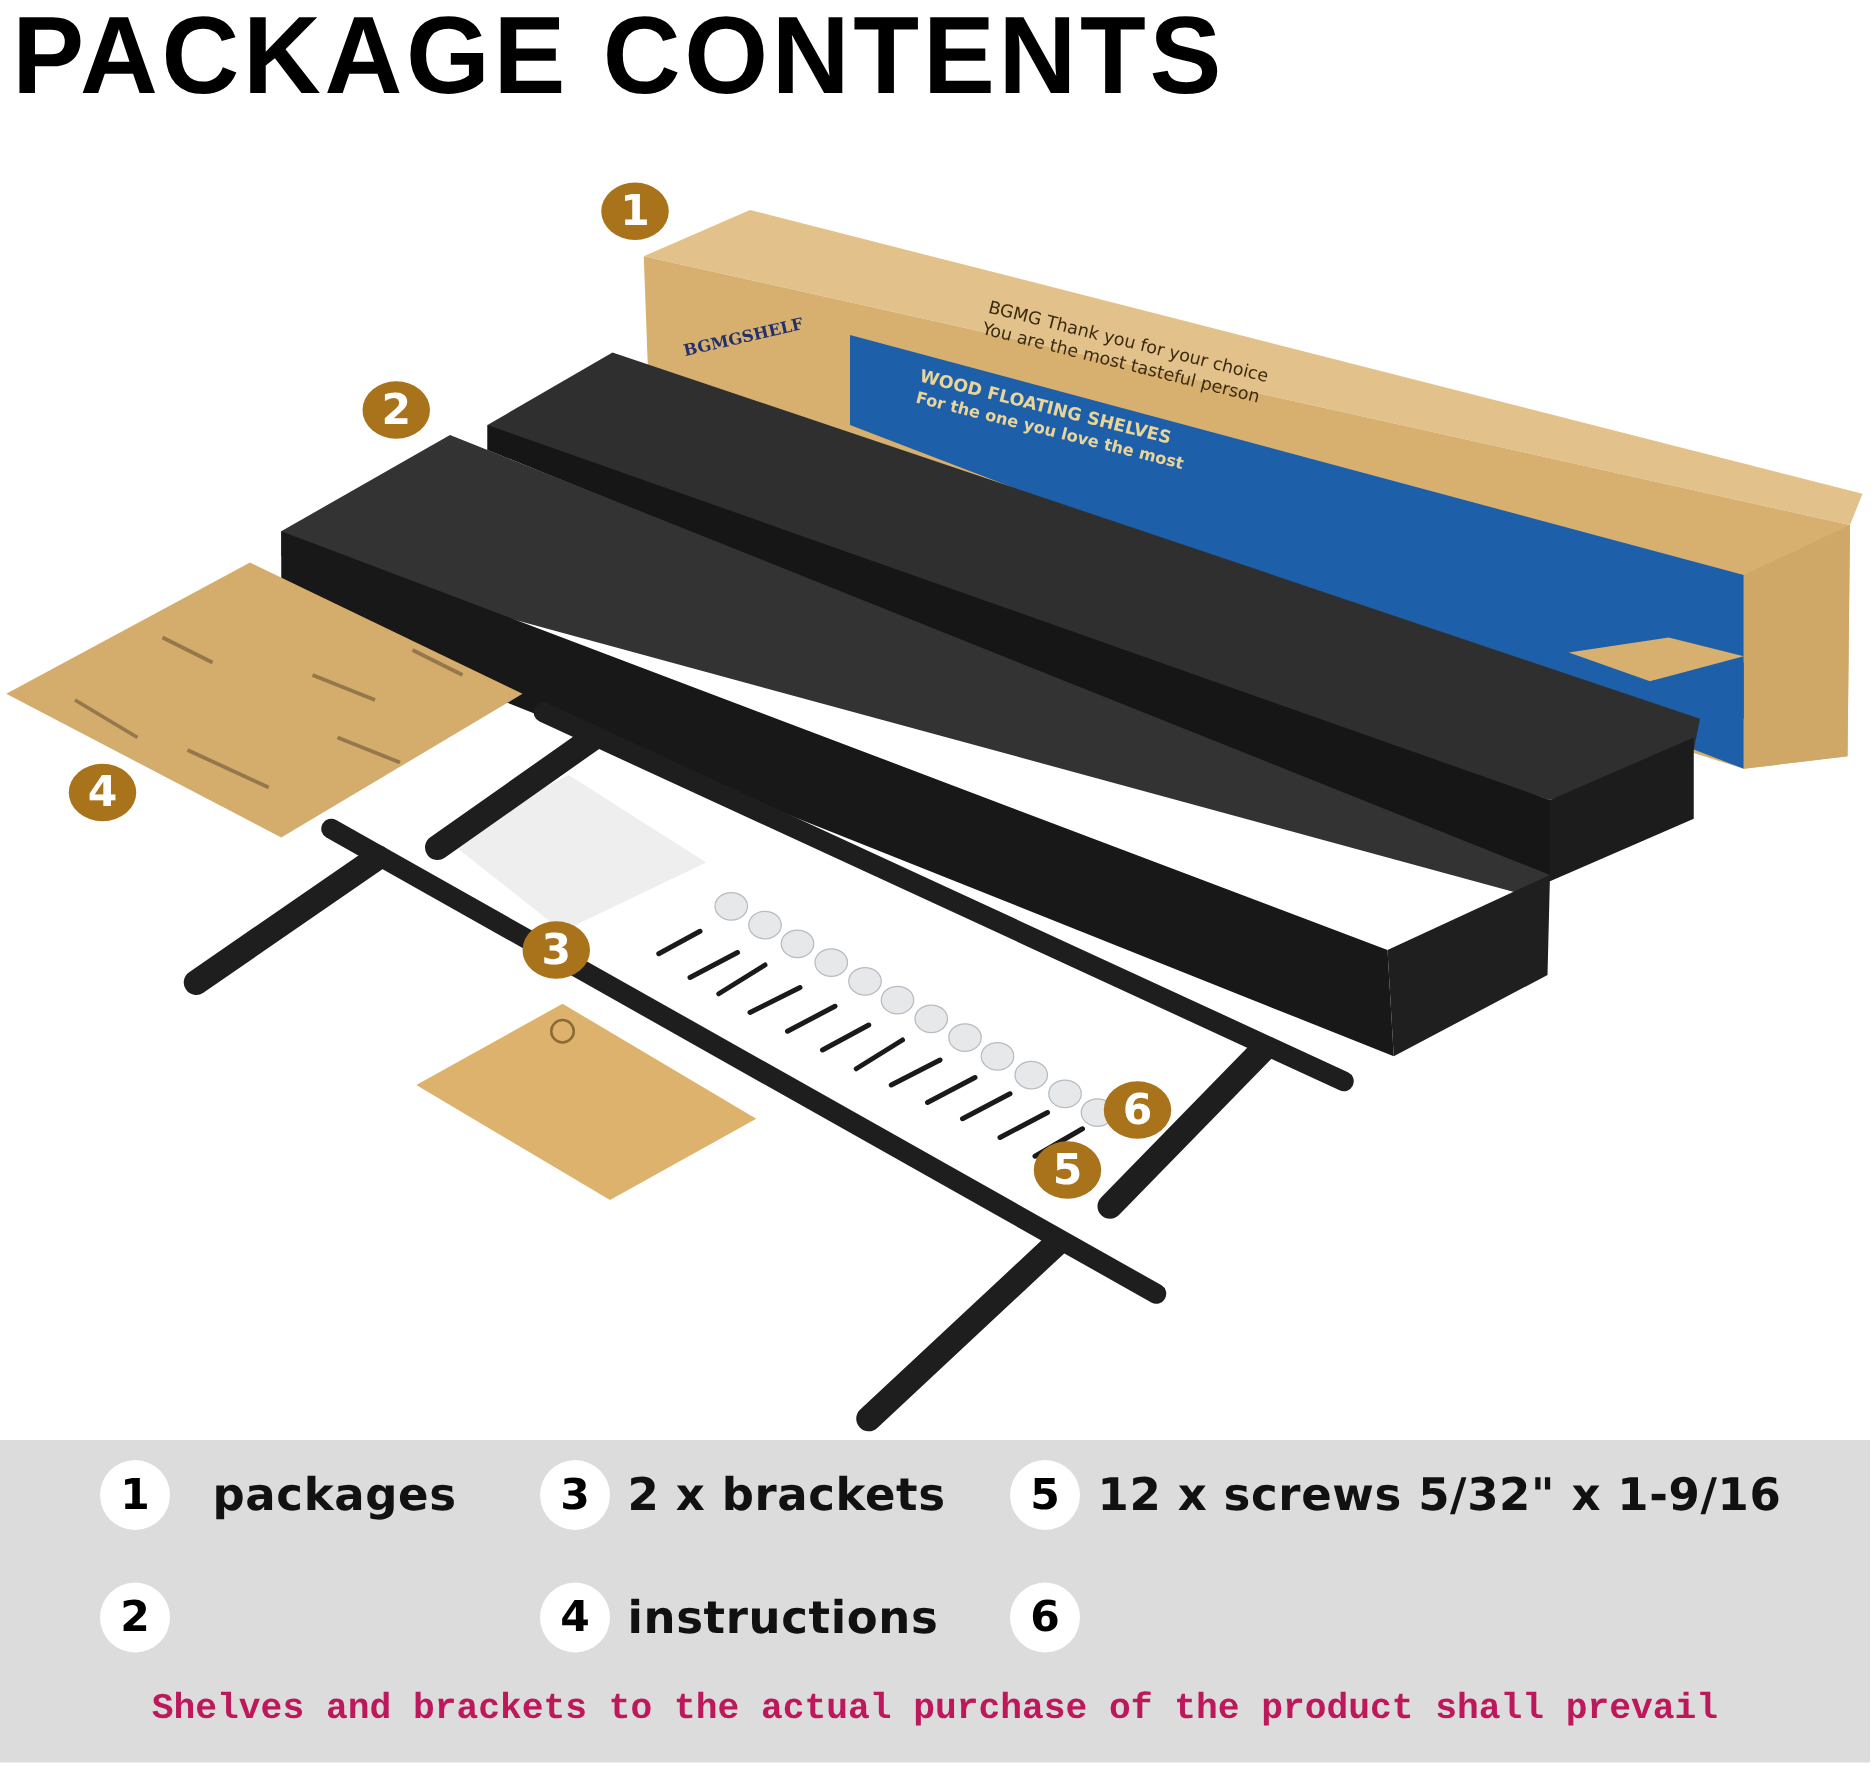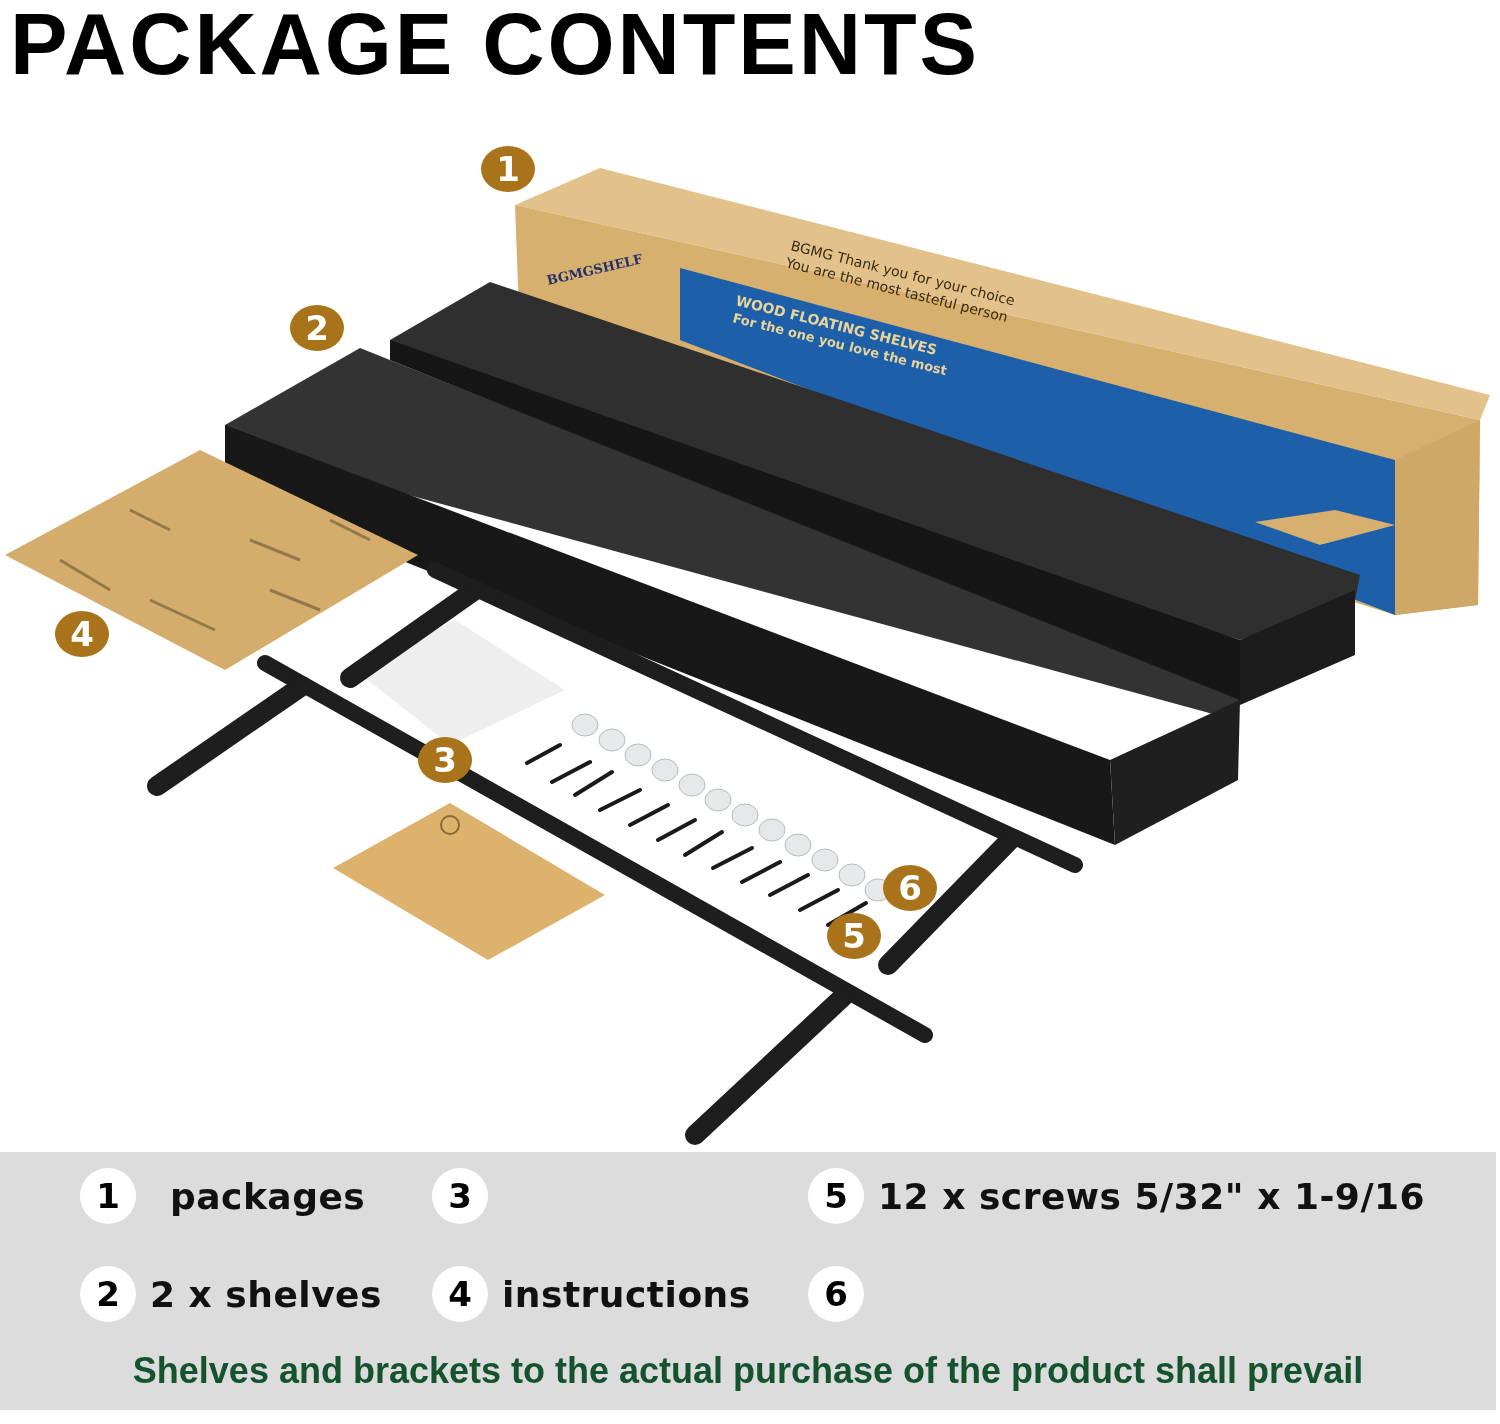--- a/index.html
+++ b/index.html
@@ -20,21 +20,21 @@
              font-family:"DejaVu Sans", sans-serif; }
 
   .legend { position:absolute; left:0; top:1152px; width:1496px; height:258px; background:#dcdcdc; }
   .leg-item { position:absolute; display:flex; align-items:center; height:60px; }
   .leg-num { width:56px; height:56px; border-radius:50%; background:#fff; color:#000;
              font-weight:700; font-size:34px; display:flex; align-items:center; justify-content:center;
              font-family:"DejaVu Sans", sans-serif; flex:0 0 auto; }
   .leg-text { font-weight:700; font-size:36px; color:#111; margin-left:14px; white-space:nowrap;
               font-family:"DejaVu Sans", sans-serif; letter-spacing:0.5px;text-align:right; }
   .disclaimer { position:absolute; left:0; top:198px; width:1496px; text-align:center;
-                font-weight:700; font-size:36px; color:#14532d; font-family:Liberation Sans, sans-serif; }
+                font-weight:700; font-size:29px; color:#be185d; font-family:Liberation Mono, monospace; }
 </style>
 </head>
 <body>
 
 <div class="title"><span>PACKAGE CONTENTS</span></div>
 
 <div class="scene">
   <svg width="1500" height="1050" viewBox="0 100 1500 1050" xmlns="http://www.w3.org/2000/svg">
 
     <g>
@@ -126,24 +126,24 @@
   <div class="callout" style="left:883px;top:765px;">6</div>
 </div>
 
 <div class="legend">
   <div class="leg-item" style="left:80px;top:14px;">
     <div class="leg-num">1</div>
     <div class="leg-text" style="margin-left:34px;">packages</div>
   </div>
   <div class="leg-item" style="left:80px;top:112px;">
     <div class="leg-num">2</div>
-    <div class="leg-text">2 x shelves</div>
   </div>
   <div class="leg-item" style="left:432px;top:14px;">
     <div class="leg-num">3</div>
+    <div class="leg-text">2 x brackets</div>
   </div>
   <div class="leg-item" style="left:432px;top:112px;">
     <div class="leg-num">4</div>
     <div class="leg-text">instructions</div>
   </div>
   <div class="leg-item" style="left:808px;top:14px;">
     <div class="leg-num">5</div>
     <div class="leg-text">12 x screws 5/32" x 1-9/16</div>
   </div>
   <div class="leg-item" style="left:808px;top:112px;">

